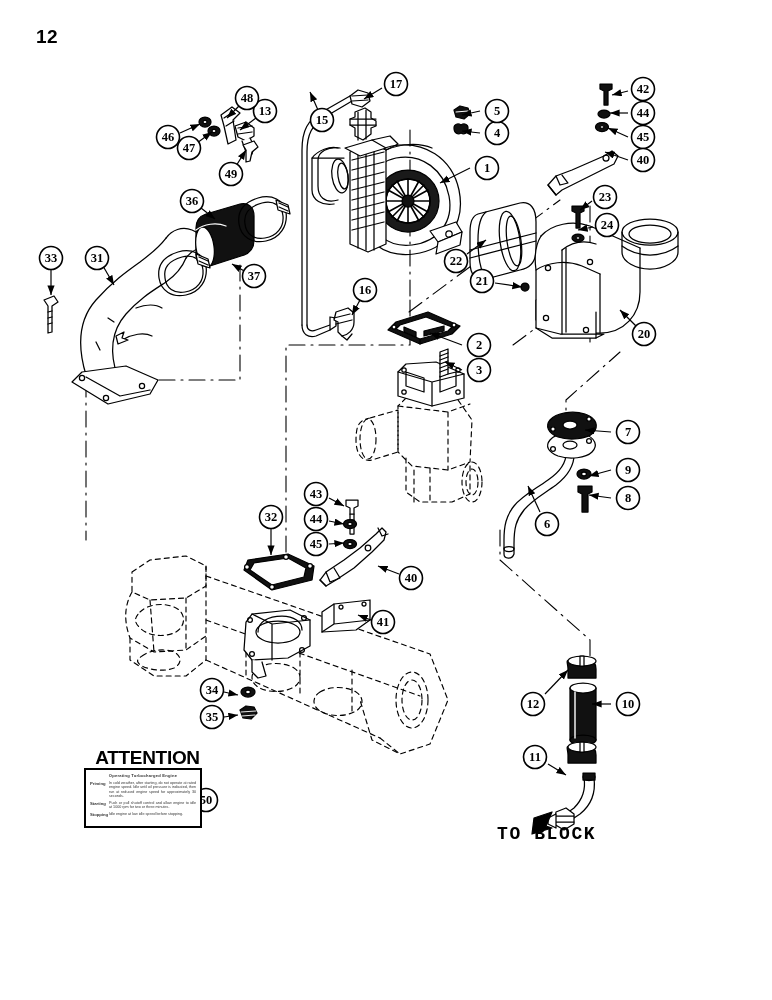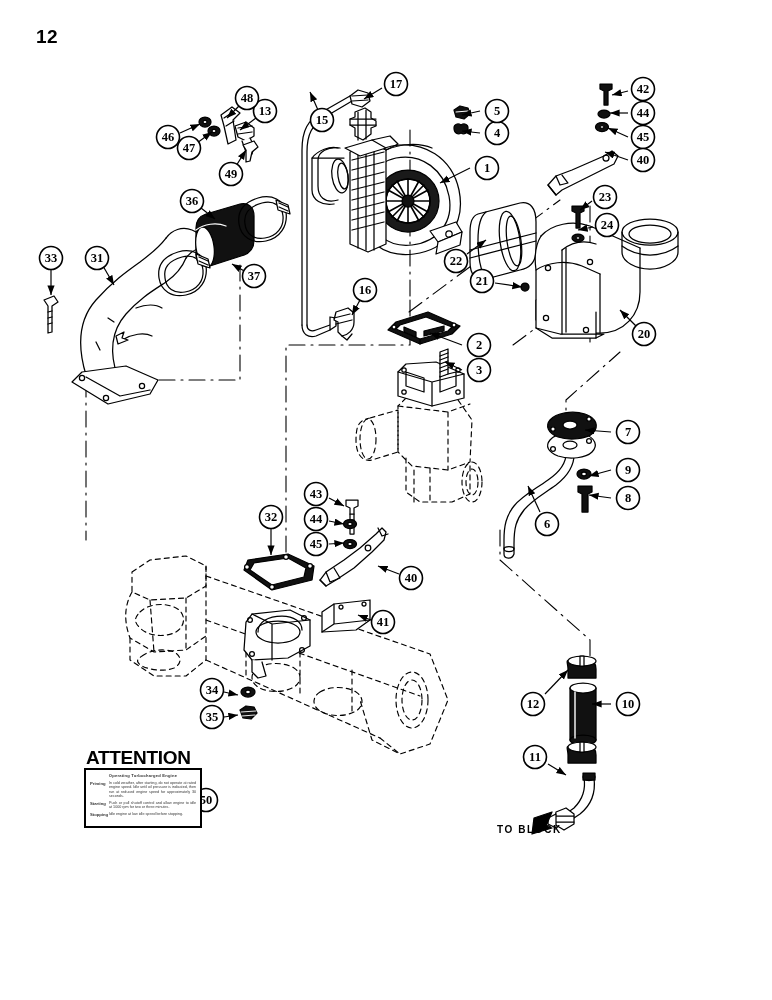--- a/index.html
+++ b/index.html
@@ -2,25 +2,25 @@
 <html><head>
 <meta charset="utf-8">
 <style>
   html,body{margin:0;padding:0;background:#fff;}
   body{width:772px;height:1000px;position:relative;overflow:hidden;
        font-family:"Liberation Sans",sans-serif;color:#000;}
   #sheet{position:absolute;left:0;top:0;width:716px;height:1000px;background:#fff;}
   #page-num{position:absolute;left:36px;top:26px;font-size:19px;font-weight:bold;letter-spacing:.5px;}
   svg.art{position:absolute;left:0;top:0;width:772px;height:1000px;}
   .calloutTxt{font-family:"Liberation Serif",serif;font-size:12.5px;font-weight:bold;text-anchor:middle;}
-  .toblock{position:absolute;font-family:Liberation Sans, sans-serif;font-weight:bold;font-size:10px;letter-spacing:1.6px;}
+  .toblock{position:absolute;font-family:Liberation Mono, monospace;font-weight:bold;font-size:18px;letter-spacing:1.6px;}
   
   #decal{position:absolute;left:84px;top:748px;width:125px;height:84px;}
   #decal .hdr{font-family:"Liberation Sans",sans-serif;font-weight:bold;font-size:19px;
-              letter-spacing:-0.3px;line-height:19px;margin:0 0 1px 2px;}
+              letter-spacing:-0.3px;line-height:19px;margin:0 0 1px 2px;text-align:center;}
   #decal .box{border:2.2px solid #000;width:118px;height:60px;padding:3px 4px;box-sizing:border-box;
               background:#fff;}
   #decal .sub{font-size:4.1px;font-weight:bold;text-align:center;letter-spacing:.2px;margin-bottom:3px;}
   #decal .row{display:flex;margin-bottom:2.4px;}
   #decal .lbl{font-size:4.2px;font-weight:bold;flex:0 0 19px;}
   #decal .bdy{font-size:3.7px;line-height:4.3px;flex:1;text-align:justify;}
   .blur{filter:blur(.35px);opacity:.82;}
 </style>
 </head>
 <body>

